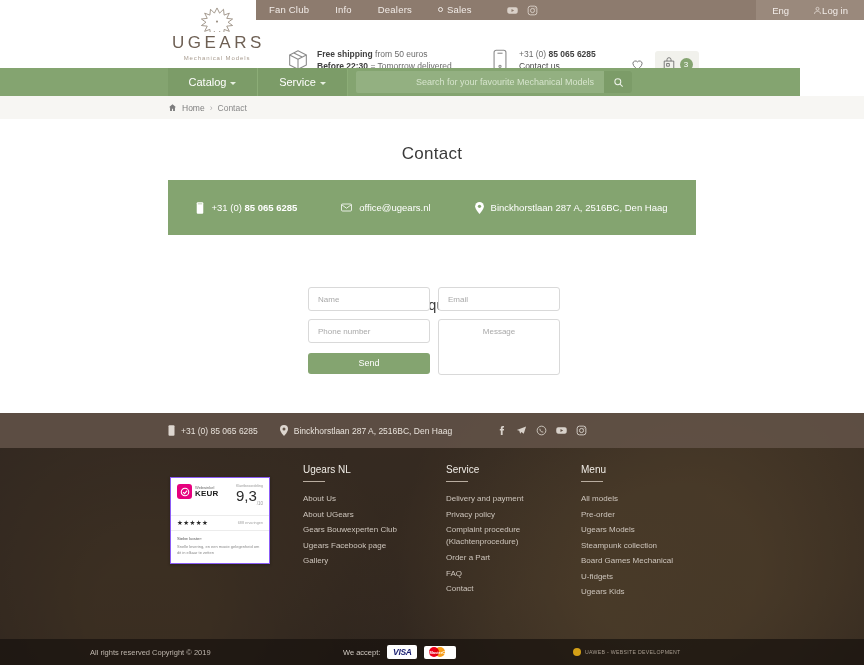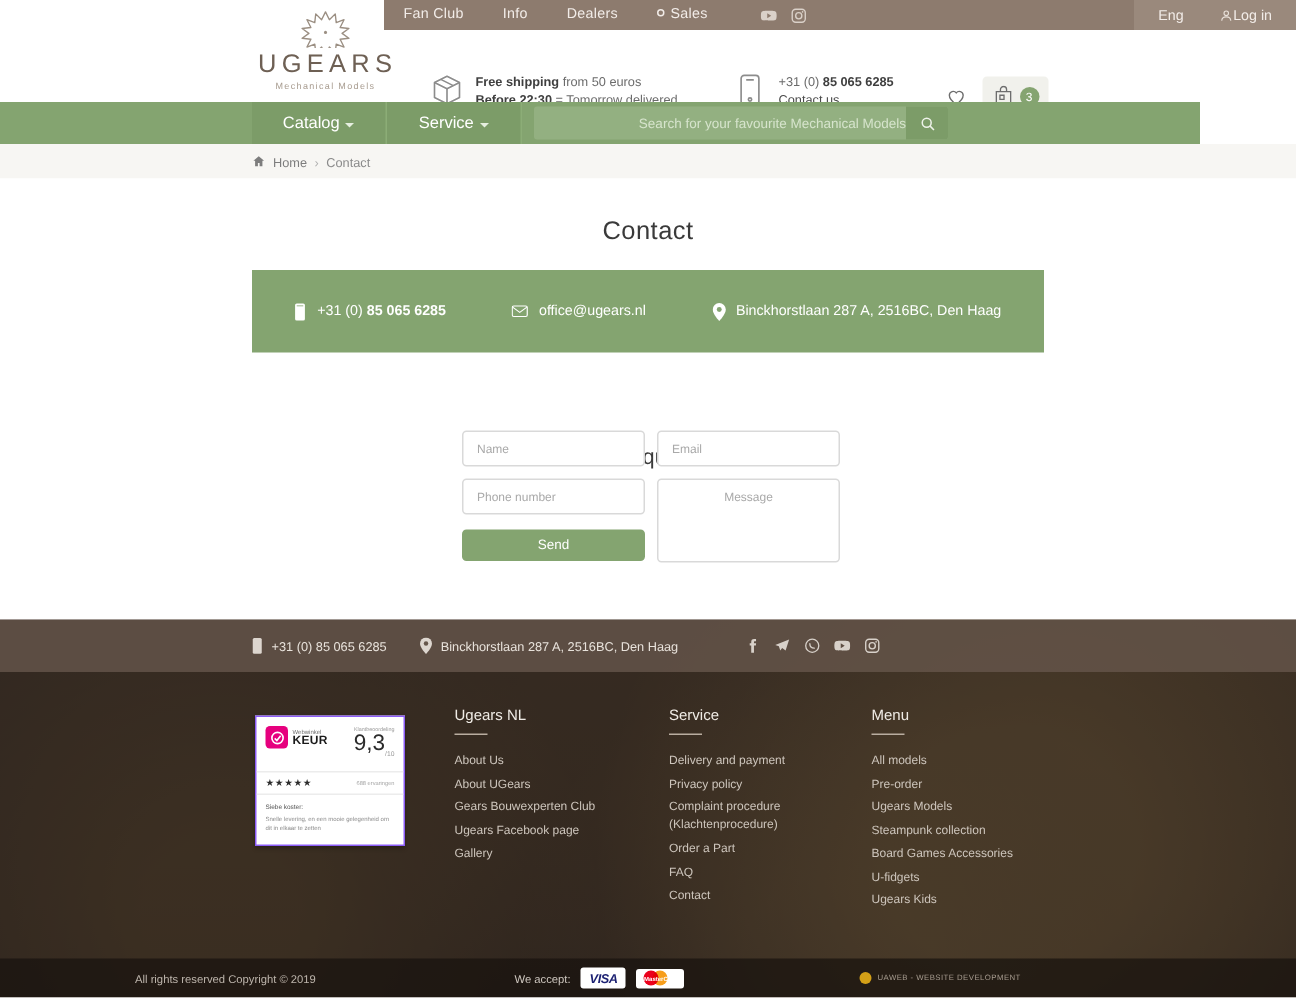--- a/index.html
+++ b/index.html
@@ -76,21 +76,21 @@
   }
   .nav-item:first-of-type { border-left:1px solid #8cad77; }
   .nav-caret { width:0;height:0;border-left:3px solid transparent;border-right:3px solid transparent;
     border-top:3px solid #e6efe0; margin-top:2px;}
   .search-wrap {
     flex:1; display:flex; align-items:center; margin:3px 168px 3px 8px;
     background:#93b081; border-radius:2px; position:relative;
   }
   .search-input {
     flex:1; border:0; background:transparent; outline:none;
-    font-size:9px; color:#e9f1e4; text-align:right; 
+    font-size:9px; color:#e9f1e4; text-align:right; padding-right:10px;
     font-family:"Liberation Sans", sans-serif;
   }
   .search-input::placeholder { color:#d6e4cc; }
   .search-btn {
     width:28px; height:22px; background:#7c9c68; display:flex;
     align-items:center; justify-content:center; cursor:pointer; border-radius:0 2px 2px 0;
   }
 
   
   .crumbbar { position:absolute; left:0; top:96px; width:864px; height:23px;
@@ -149,21 +149,21 @@
     position:absolute; left:0; top:0; width:864px; height:35px;
     background:rgba(101,86,74,.82);
     display:flex; align-items:center;
   }
   .ftb-inner { margin-left:168px; display:flex; align-items:center; gap:22px; }
   .ftb-item { display:flex; align-items:center; gap:6px; color:#e8e2db; font-size:8.5px; cursor:pointer;}
   .ftb-social { display:flex; align-items:center; gap:9px; margin-left:22px;}
   .fsi { width:11px; height:11px; cursor:pointer; display:block; opacity:.92;}
 
   .fcols {
-    position:absolute; left:168px; top:59px; width:580px;
+    position:absolute; left:168px; top:51px; width:580px;
     display:flex; gap:0;
   }
   .rev-widget {
     position:absolute; left:170px; top:477px; width:100px; height:87px;
     background:#fff; border:1px solid #8b5cf6; border-radius:0; overflow:hidden;
     box-shadow:0 1px 3px rgba(0,0,0,.3);
   }
   .rw-top { display:flex; align-items:flex-start; justify-content:space-between;
     padding:6px 6px 4px 6px; }
   .rw-logo { display:flex; align-items:center; gap:3px; }
@@ -492,21 +492,21 @@
         <a class="fcol-link">FAQ</a>
         <a class="fcol-link">Contact</a>
       </div>
       <div class="fcol" style="width:150px;">
         <div class="fcol-h">Menu</div>
         <div class="fcol-rule"></div>
         <a class="fcol-link">All models</a>
         <a class="fcol-link">Pre-order</a>
         <a class="fcol-link">Ugears Models</a>
         <a class="fcol-link">Steampunk collection</a>
-        <a class="fcol-link">Board Games Accessories</a>
+        <a class="fcol-link">Board Games Mechanical</a>
         <a class="fcol-link">U-fidgets</a>
         <a class="fcol-link">Ugears Kids</a>
       </div>
     </div>
 
     <div class="copybar">
       <span class="copy-txt">All rights reserved Copyright © 2019</span>
       <span class="pay">
         <span class="pay-lbl">We accept:</span>
         <span class="visa">VISA</span>

